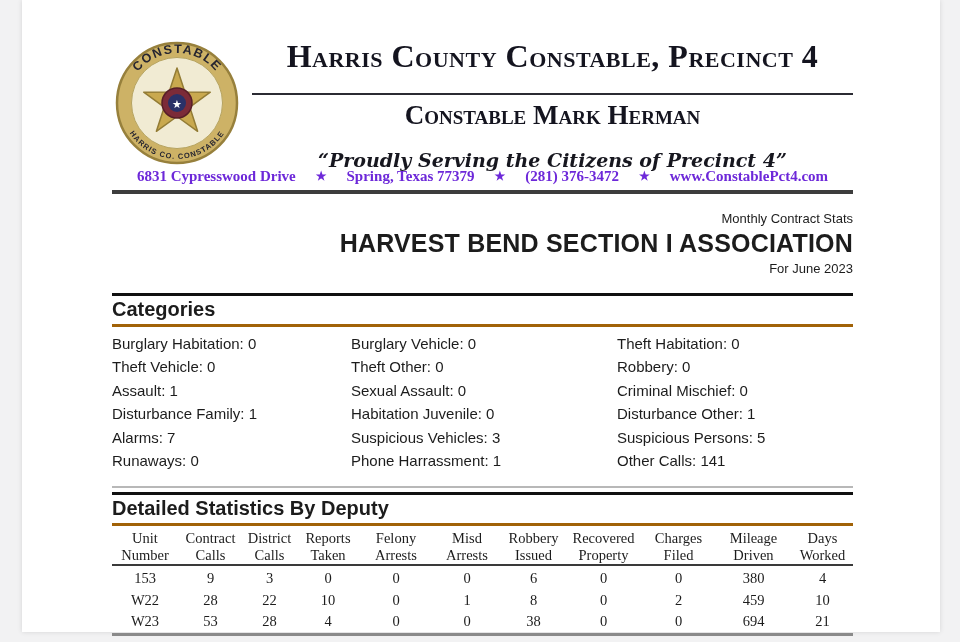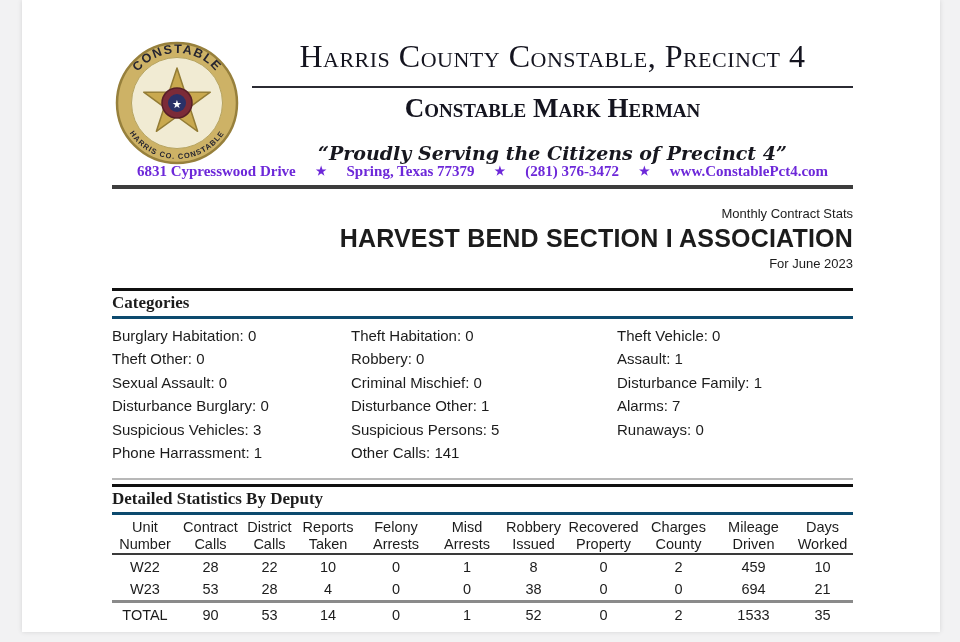--- a/index.html
+++ b/index.html
@@ -19,28 +19,28 @@
   }
   .content { margin-left:90px; width:741px; }
 
   
   .lh-row { display:flex; padding-top:40px; align-items:flex-start; }
   .badge { width:126px; height:126px; flex:0 0 126px; margin-left:2px; }
   .lh-right { flex:1; margin-left:12px; text-align:center; }
   .lh-title {
     font-family:"Liberation Serif", serif;
     font-variant:small-caps;
-    font-weight:normal;
+    font-weight:bold;
     font-size:32px;
     letter-spacing:0.5px;
     color:#14141f;
     white-space:nowrap;
     line-height:1.05;
     border-bottom:2px solid #2b2b33;
-    padding-bottom:12px;
+    padding-bottom:19px;
   }
   .lh-subtitle {
     font-family:"Liberation Serif", serif;
     font-variant:small-caps;
     font-weight:bold;
     font-size:27px;
     color:#14141f;
     margin-top:6px;
     line-height:1.05;
   }
@@ -71,25 +71,24 @@
 
   
   .report { text-align:right; margin-top:17px; }
   .report-type { font-size:13px; }
   .report-title { font-size:25px; font-weight:bold; margin-top:3px; letter-spacing:0.2px; }
   .report-period { font-size:13px; margin-top:3px; }
 
   
   .section-bar {
     border-top:3px solid #101010;
-    border-bottom:3px solid #0c4a6e;
+    border-bottom:3px solid #a16207;
     padding:2px 0 3px 0;
-    font-size:17px;
-    font-weight:bold;
-    font-family:Liberation Serif, serif;
+    font-size:20px;
+    font-weight:bold;
   }
   .cat-section-bar { margin-top:17px; }
   .dep-section-bar { margin-top:4px; }
 
   
   .cat-grid {
     display:grid;
     grid-template-columns:239px 266px 1fr;
     padding:5px 0 7px 0;
     font-size:15px;
@@ -101,20 +100,21 @@
   table.deputy {
     width:741px;
     border-collapse:collapse;
     font-size:14.5px;
     table-layout:fixed;
   }
   table.deputy th, table.deputy td {
     text-align:center;
     font-weight:normal;
     padding:0;
+    font-family:Liberation Serif, serif;
   }
   table.deputy thead th { line-height:17px; padding-top:4px; }
   table.deputy thead tr { border-bottom:2px solid #3a3a3a; }
   table.deputy tbody td { line-height:21.5px; }
   table.deputy tbody tr:first-child td { padding-top:2px; }
   table.deputy tbody tr:last-child { border-bottom:3px solid #8a8a8a; }
   table.deputy tfoot td { line-height:22px; padding-top:1px; }
   th span { display:block; }
 </style>
 </head>
@@ -159,29 +159,30 @@
     <div class="report">
       <div class="report-type">Monthly Contract Stats</div>
       <div class="report-title">HARVEST BEND SECTION I ASSOCIATION</div>
       <div class="report-period">For June 2023</div>
     </div>
 
     <div class="section-bar cat-section-bar">Categories</div>
 
     <div class="cat-grid">
       <div class="cat-item"><span>Burglary Habitation:</span> <span>0</span></div>
+      <div class="cat-item"><span>Burglary Vehicle:</span> <span>0</span></div>
       <div class="cat-item"><span>Theft Habitation:</span> <span>0</span></div>
       <div class="cat-item"><span>Theft Vehicle:</span> <span>0</span></div>
       <div class="cat-item"><span>Theft Other:</span> <span>0</span></div>
       <div class="cat-item"><span>Robbery:</span> <span>0</span></div>
       <div class="cat-item"><span>Assault:</span> <span>1</span></div>
       <div class="cat-item"><span>Sexual Assault:</span> <span>0</span></div>
       <div class="cat-item"><span>Criminal Mischief:</span> <span>0</span></div>
       <div class="cat-item"><span>Disturbance Family:</span> <span>1</span></div>
-      <div class="cat-item"><span>Disturbance Burglary:</span> <span>0</span></div>
+      <div class="cat-item"><span>Habitation Juvenile:</span> <span>0</span></div>
       <div class="cat-item"><span>Disturbance Other:</span> <span>1</span></div>
       <div class="cat-item"><span>Alarms:</span> <span>7</span></div>
       <div class="cat-item"><span>Suspicious Vehicles:</span> <span>3</span></div>
       <div class="cat-item"><span>Suspicious Persons:</span> <span>5</span></div>
       <div class="cat-item"><span>Runaways:</span> <span>0</span></div>
       <div class="cat-item"><span>Phone Harrassment:</span> <span>1</span></div>
       <div class="cat-item"><span>Other Calls:</span> <span>141</span></div>
     </div>
 
     <div class="cat-end-rule"></div>
@@ -231,33 +232,46 @@
           <th>
               <span>Robbery</span>
               <span>Issued</span>
             </th>
           <th>
               <span>Recovered</span>
               <span>Property</span>
             </th>
           <th>
               <span>Charges</span>
-              <span>County</span>
+              <span>Filed</span>
             </th>
           <th>
               <span>Mileage</span>
               <span>Driven</span>
             </th>
           <th>
               <span>Days</span>
               <span>Worked</span>
             </th>
         </tr>
       </thead>
       <tbody>
+        <tr>
+          <td>153</td>
+          <td>9</td>
+          <td>3</td>
+          <td>0</td>
+          <td>0</td>
+          <td>0</td>
+          <td>6</td>
+          <td>0</td>
+          <td>0</td>
+          <td>380</td>
+          <td>4</td>
+        </tr>
         <tr>
           <td>W22</td>
           <td>28</td>
           <td>22</td>
           <td>10</td>
           <td>0</td>
           <td>1</td>
           <td>8</td>
           <td>0</td>
           <td>2</td>

